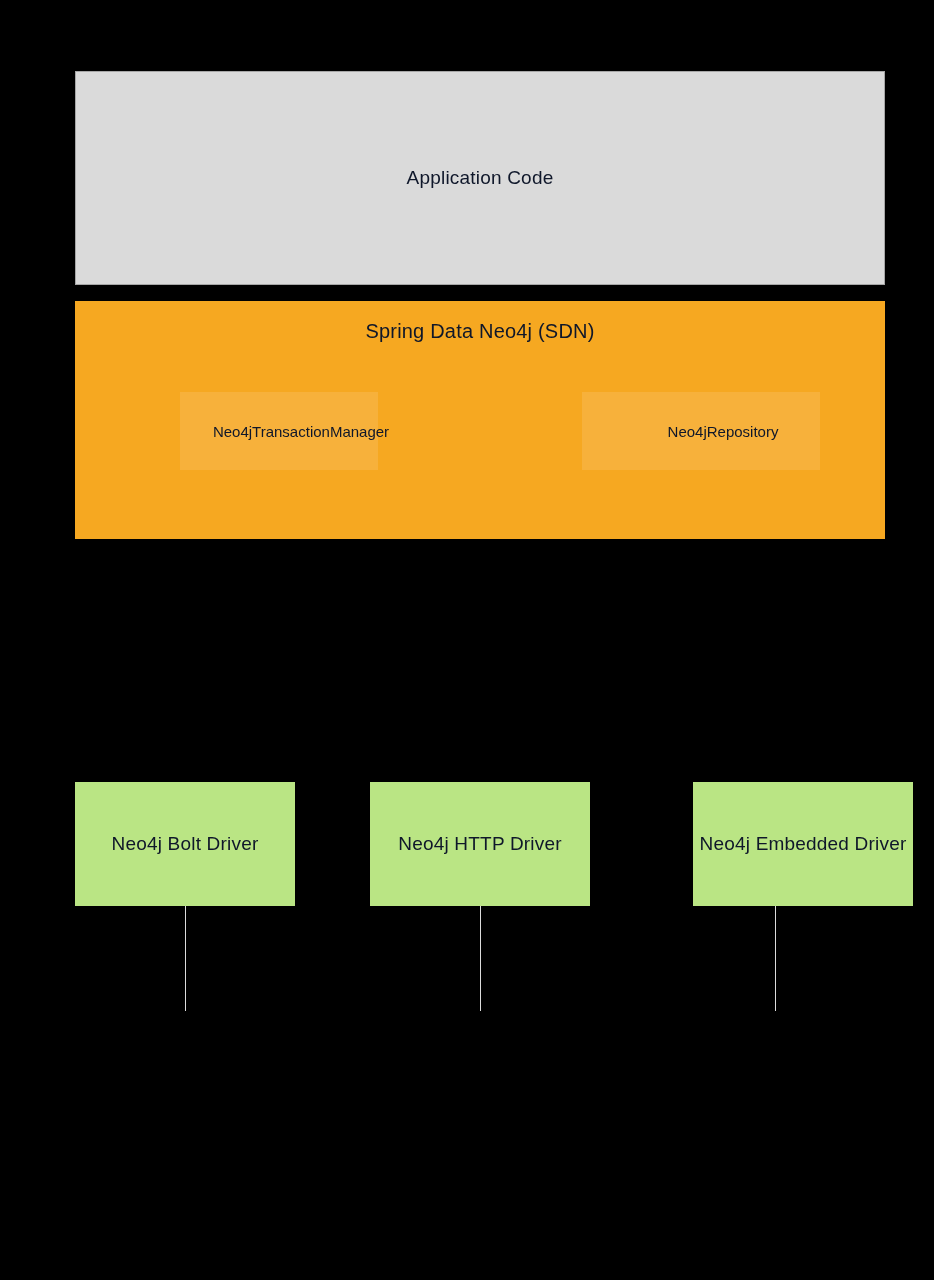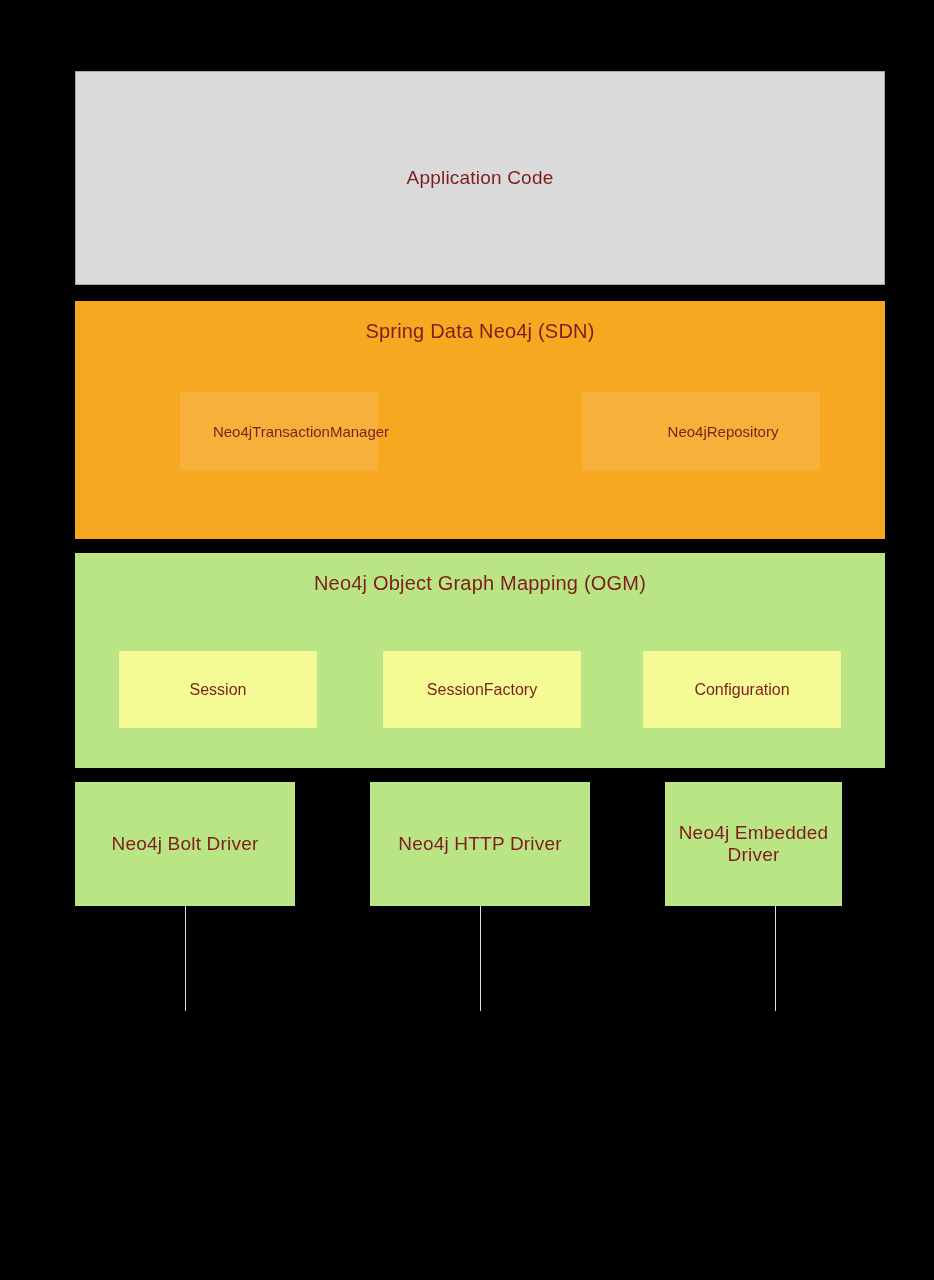--- a/index.html
+++ b/index.html
@@ -2,21 +2,21 @@
 <html><head>
 <meta charset="utf-8">
 <style>
   html, body { margin: 0; padding: 0; background: #000; }
   #canvas {
     position: relative;
     width: 934px;
     height: 1280px;
     background: #000000;
     font-family: "Liberation Sans", sans-serif;
-    color: #7f1d1d;
+    color: #0f172a;
     overflow: hidden;
   }
   .box { position: absolute; box-sizing: border-box; }
   .centered { display: flex; align-items: center; justify-content: center; text-align: center; }
 
   .gray {
     background: #dadada;
     border: 1px solid #a6a6a6;
   }
   .orange { background: #f6a821; }
@@ -46,21 +46,21 @@
   
   #ogm-box { left: 75px; top: 553px; width: 810px; height: 215px; }
   #session-box        { left: 44px;  top: 98px; width: 198px; height: 77px; position: absolute; }
   #sessionfactory-box { left: 308px; top: 98px; width: 198px; height: 77px; position: absolute; }
   #configuration-box  { left: 568px; top: 98px; width: 198px; height: 77px; position: absolute; }
 
   
   .driver { top: 782px; height: 124px; }
   #bolt-box     { left: 75px;  width: 220px; }
   #http-box     { left: 370px; width: 220px; }
-  #embedded-box { left: 665px; width: 177px; }
+  #embedded-box { left: 693px; width: 220px; }
 
   
   .connector {
     position: absolute;
     top: 906px;
     width: 1px;
     height: 105px;
     background: #dcdcdc;
   }
   #connector-1 { left: 185px; }
@@ -82,32 +82,20 @@
   <div class="box orange" id="sdn-box">
     <div class="box-title">Spring Data Neo4j (SDN)</div>
     <div class="orange-inner centered small-label box" id="txmgr-box">
       <span>Neo4jTransactionManager</span>
     </div>
     <div class="orange-inner centered small-label box" id="repo-box">
       <span>Neo4jRepository</span>
     </div>
   </div>
 
-  <div class="box green" id="ogm-box">
-    <div class="box-title">Neo4j Object Graph Mapping (OGM)</div>
-    <div class="yellow centered mid-label box" id="session-box">
-      <span>Session</span>
-    </div>
-    <div class="yellow centered mid-label box" id="sessionfactory-box">
-      <span>SessionFactory</span>
-    </div>
-    <div class="yellow centered mid-label box" id="configuration-box">
-      <span>Configuration</span>
-    </div>
-  </div>
 
   <div class="box green driver centered big-label" id="bolt-box">
     <span>Neo4j Bolt Driver</span>
   </div>
   <div class="box green driver centered big-label" id="http-box">
     <span>Neo4j HTTP Driver</span>
   </div>
   <div class="box green driver centered big-label" id="embedded-box">
     <span>Neo4j Embedded Driver</span>
   </div>

